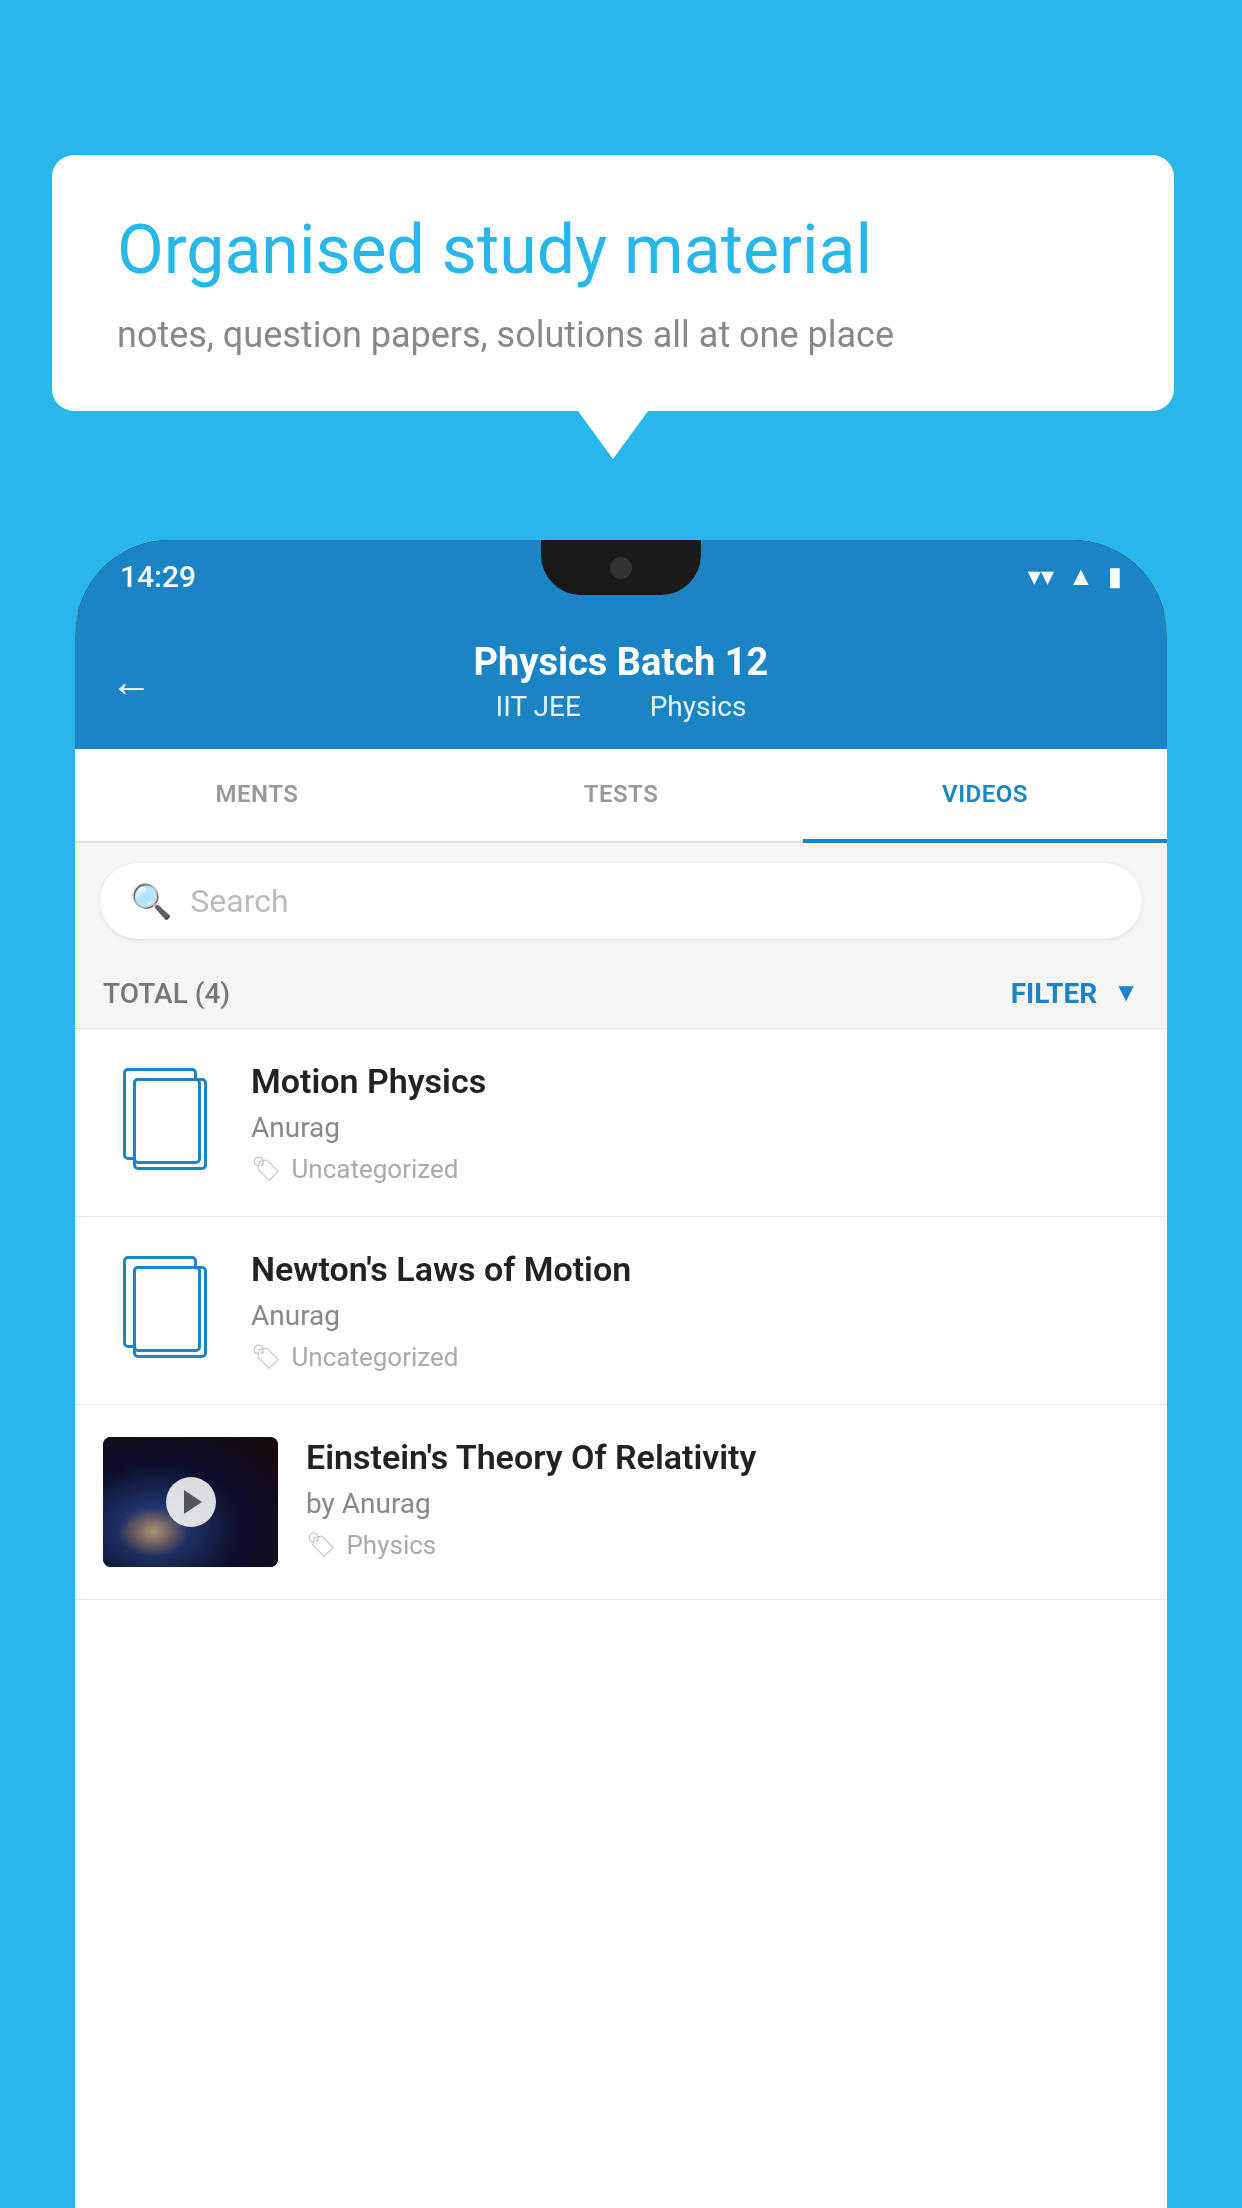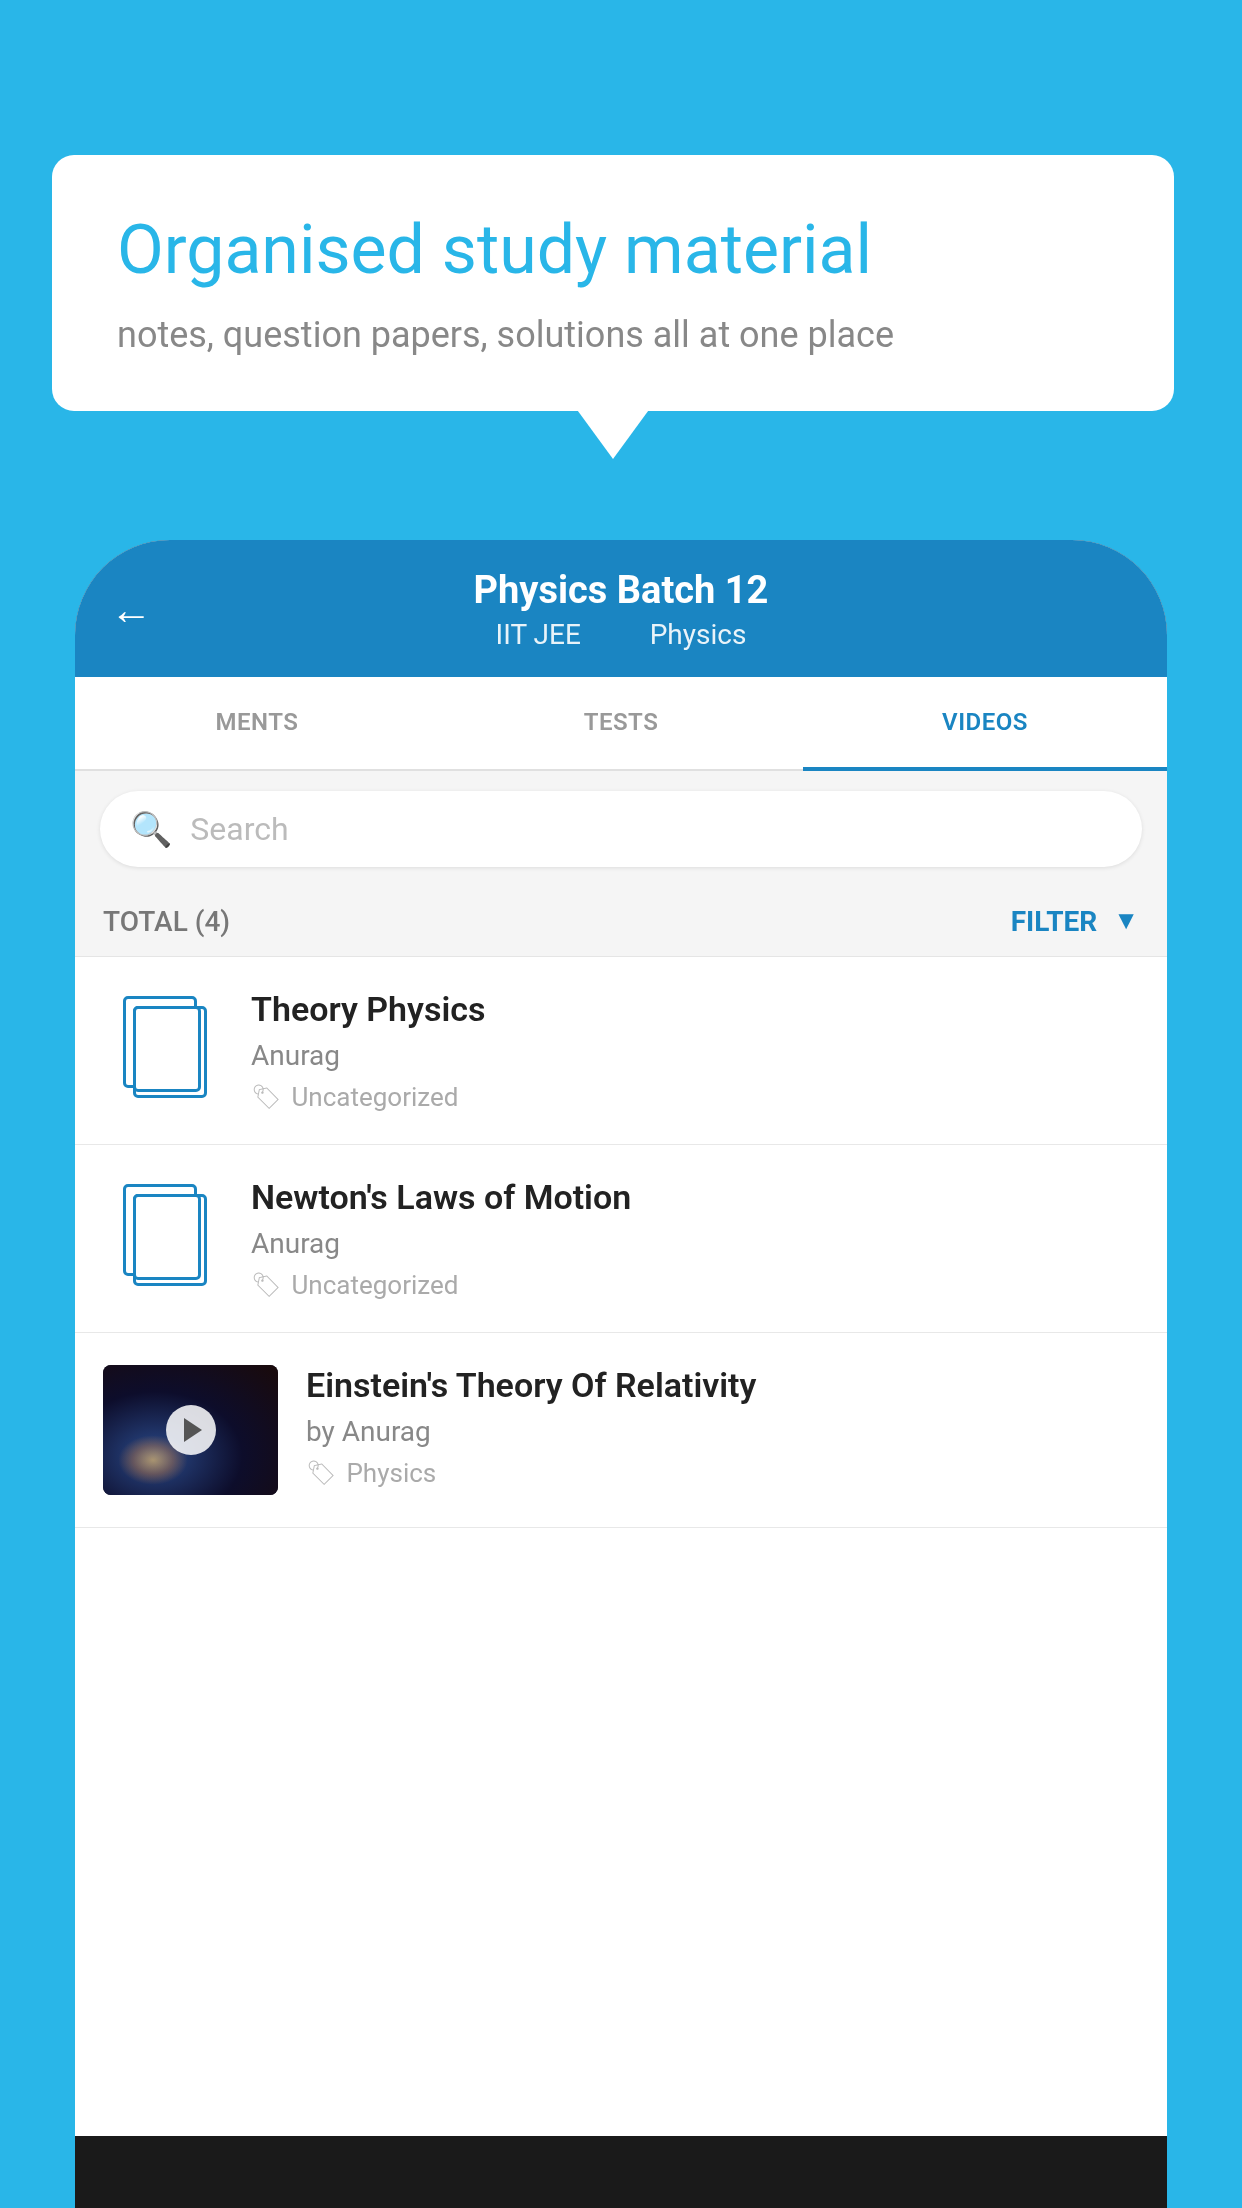--- a/index.html
+++ b/index.html
@@ -402,20 +402,31 @@
 
 <div class="speech-bubble-container">
   <div class="speech-bubble">
     <div class="speech-bubble-title">Organised study material</div>
     <div class="speech-bubble-subtitle">notes, question papers, solutions all at one place</div>
   </div>
 </div>
 
 <div class="phone-frame">
 
+  <div class="status-bar">
+    <span class="status-time">14:29</span>
+    <div class="notch">
+      <div class="camera-dot"></div>
+    </div>
+    <div class="status-icons">
+      <span class="wifi-icon">▾▾</span>
+      <span class="signal-icon">▲</span>
+      <span class="battery-icon">▮</span>
+    </div>
+  </div>
 
   <div class="app-screen">
 
     <div class="app-header">
       <span class="back-arrow">←</span>
       <div class="header-title">Physics Batch 12</div>
       <div class="header-subtitle">
         <span>IIT JEE</span>
         <span> &nbsp; </span>
         <span>Physics</span>
@@ -445,21 +456,21 @@
 
     <div class="video-list">
 
       <div class="video-item">
         <div class="video-thumb">
           <div class="doc-icon">
             <div class="doc-icon-inner"></div>
           </div>
         </div>
         <div class="video-info">
-          <div class="video-title">Theory Physics</div>
+          <div class="video-title">Motion Physics</div>
           <div class="video-author">Anurag</div>
           <div class="video-tag">
             <span class="tag-icon">🏷</span>
             <span>Uncategorized</span>
           </div>
         </div>
       </div>
 
       <div class="video-item">
         <div class="video-thumb">

